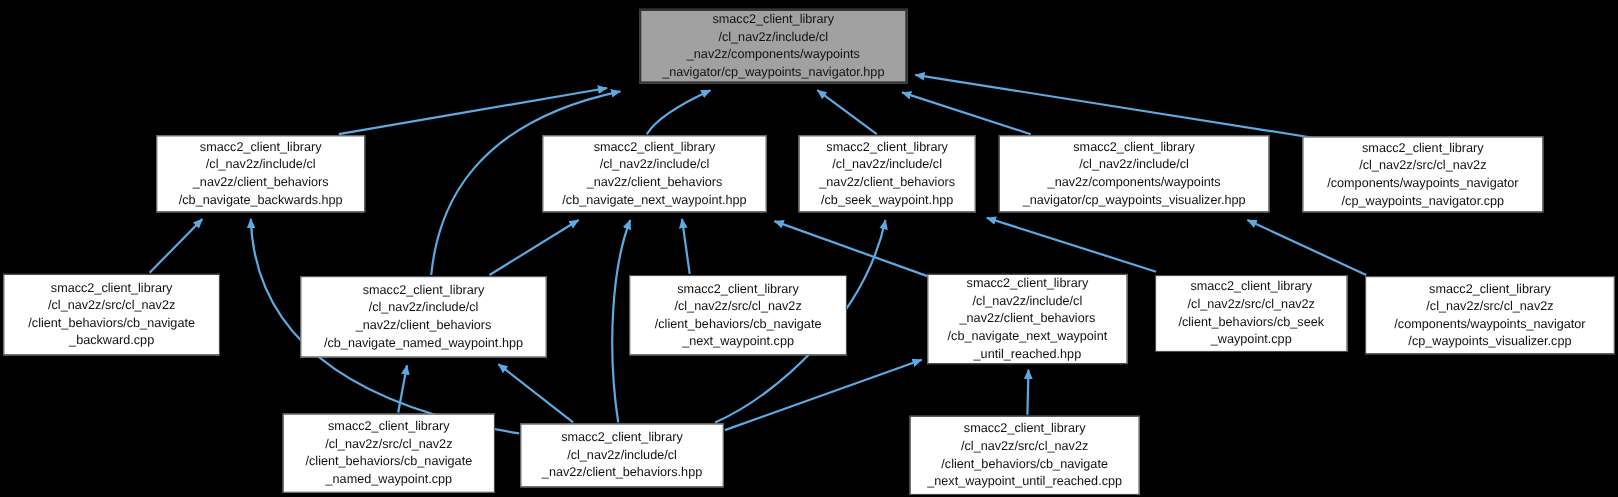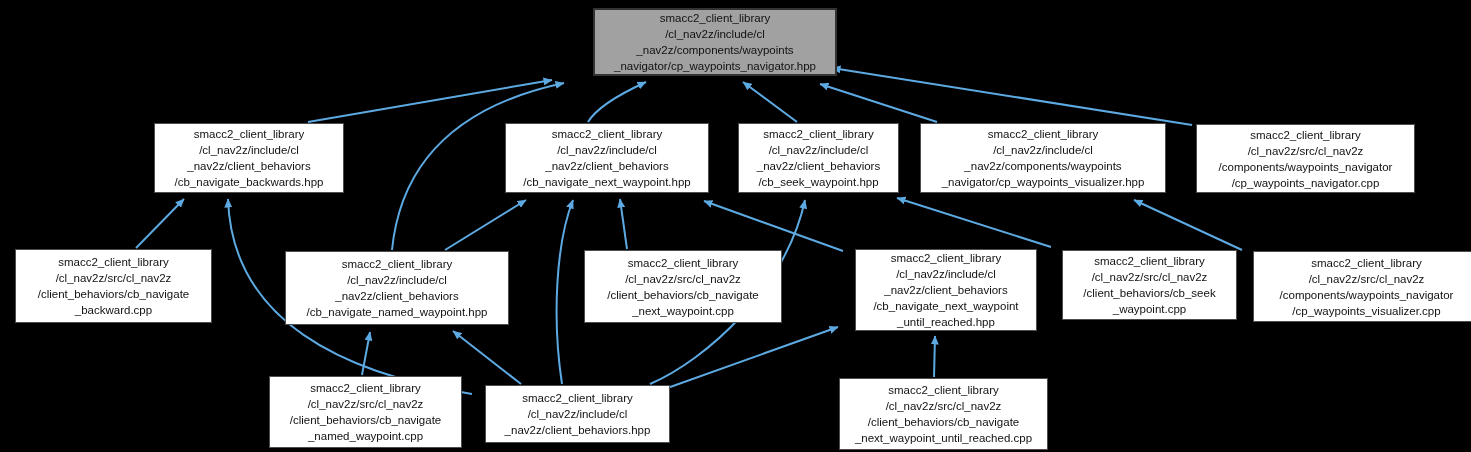--- a/index.html
+++ b/index.html
@@ -20,21 +20,20 @@
     color:#111;
     font-size:11.5px;
     line-height:16px;
     text-align:center;
     white-space:pre-line;
     display:flex;
     align-items:center;
     justify-content:center;
     padding:1px 2px;
     cursor:pointer;
-    margin-left:12px;
   }
   .node.highlight{
     background:#a1a1a1;
     border:2px solid #333;
   }
 </style>
 </head>
 <body>
 
 <div id="stage">

